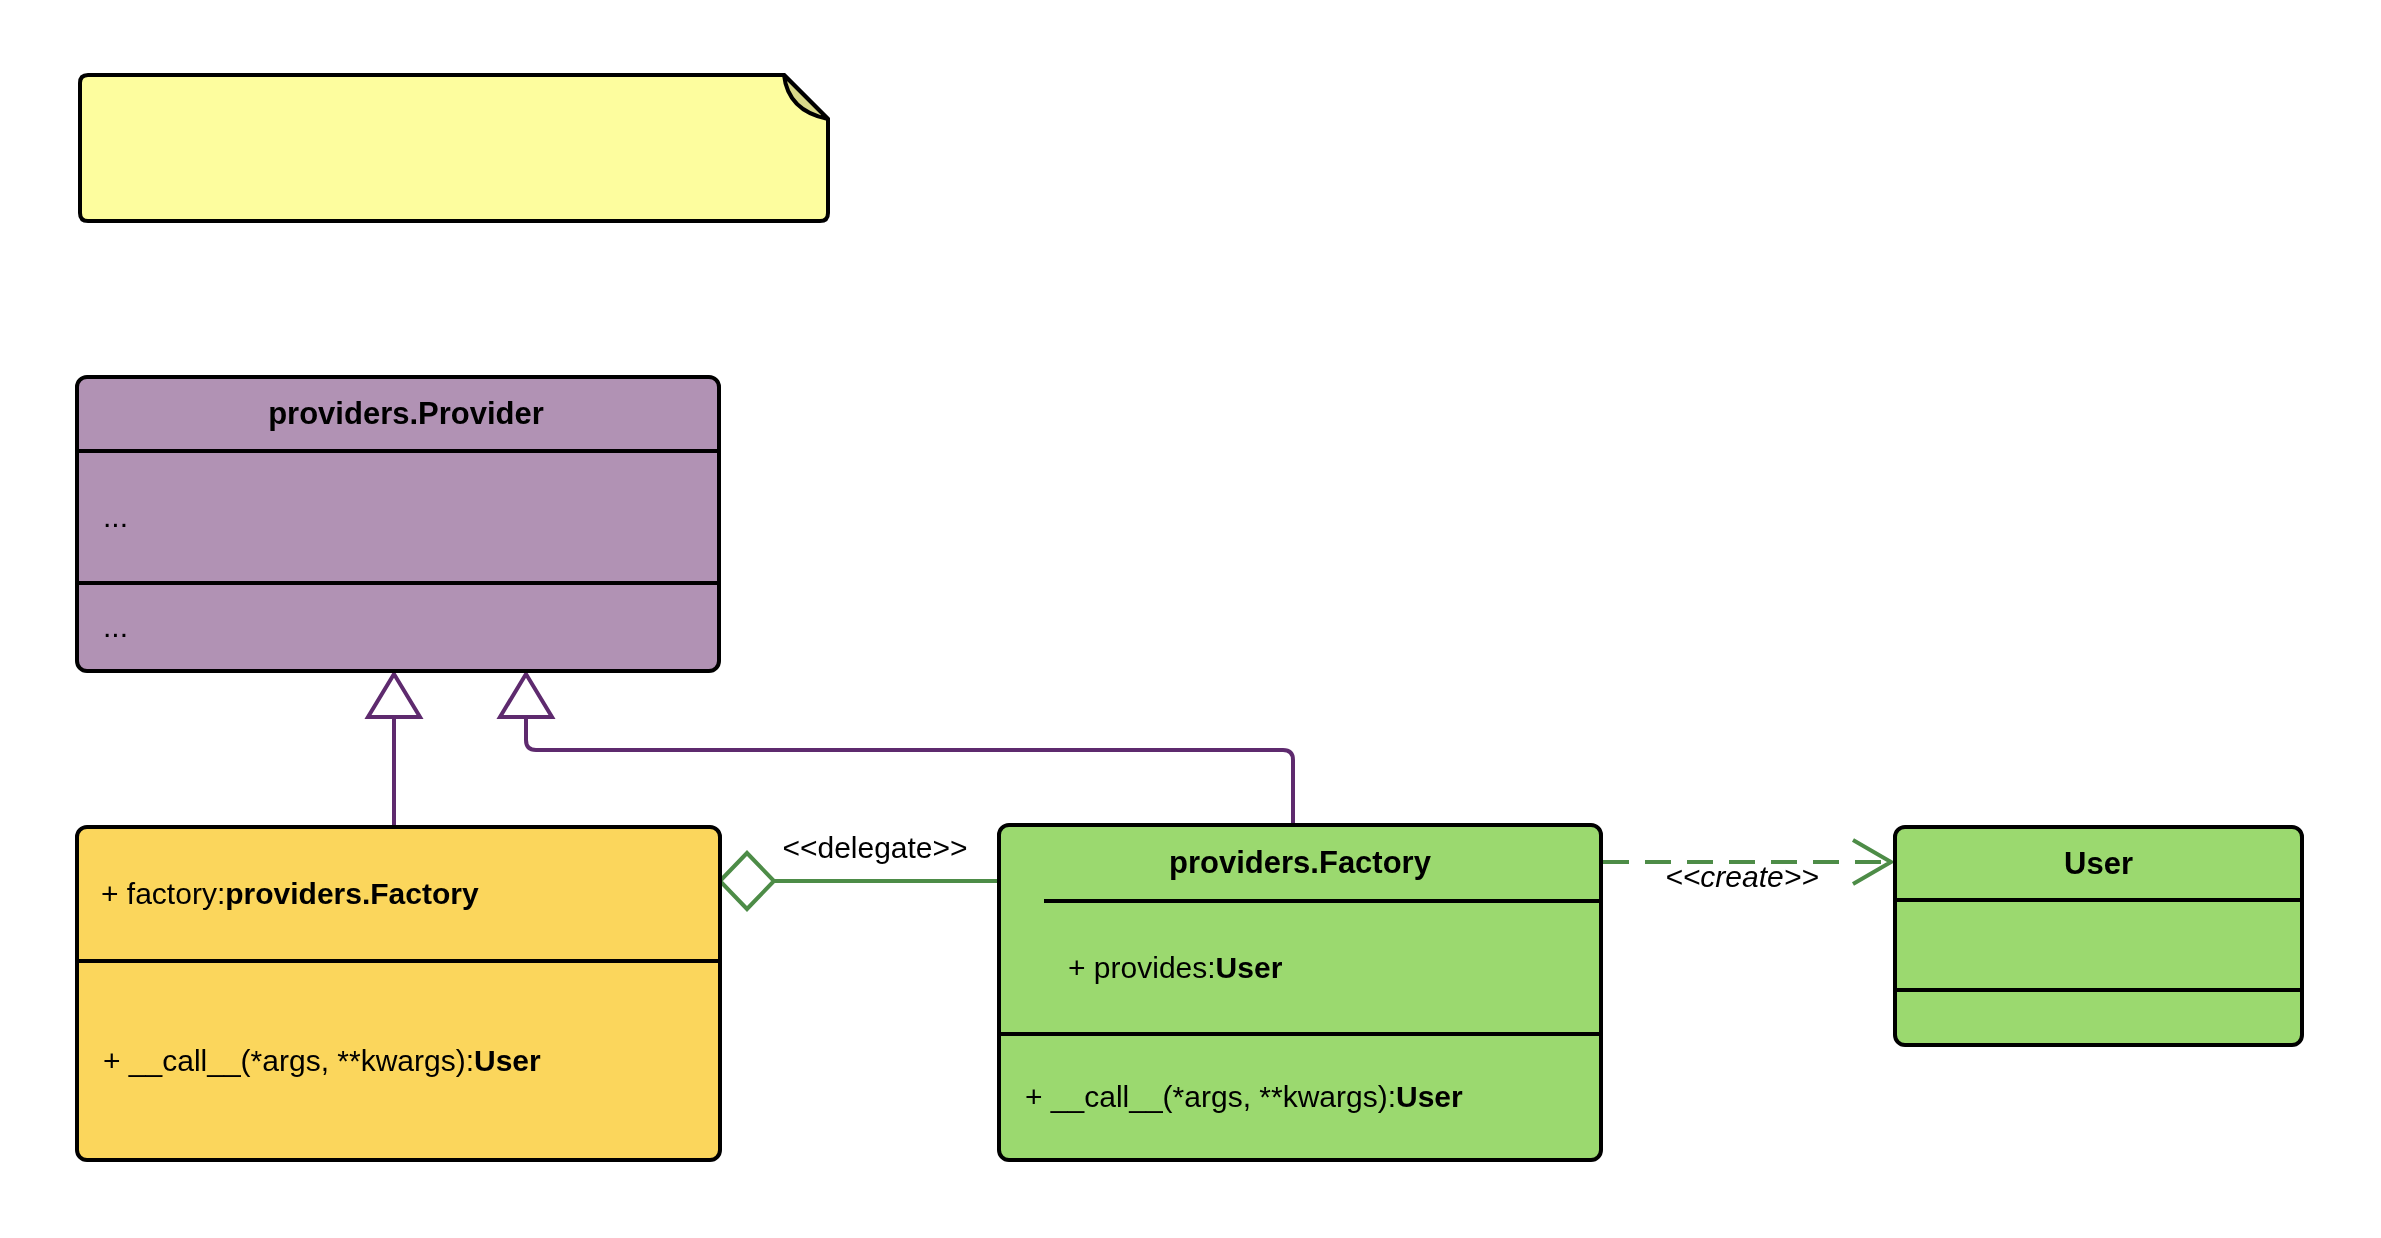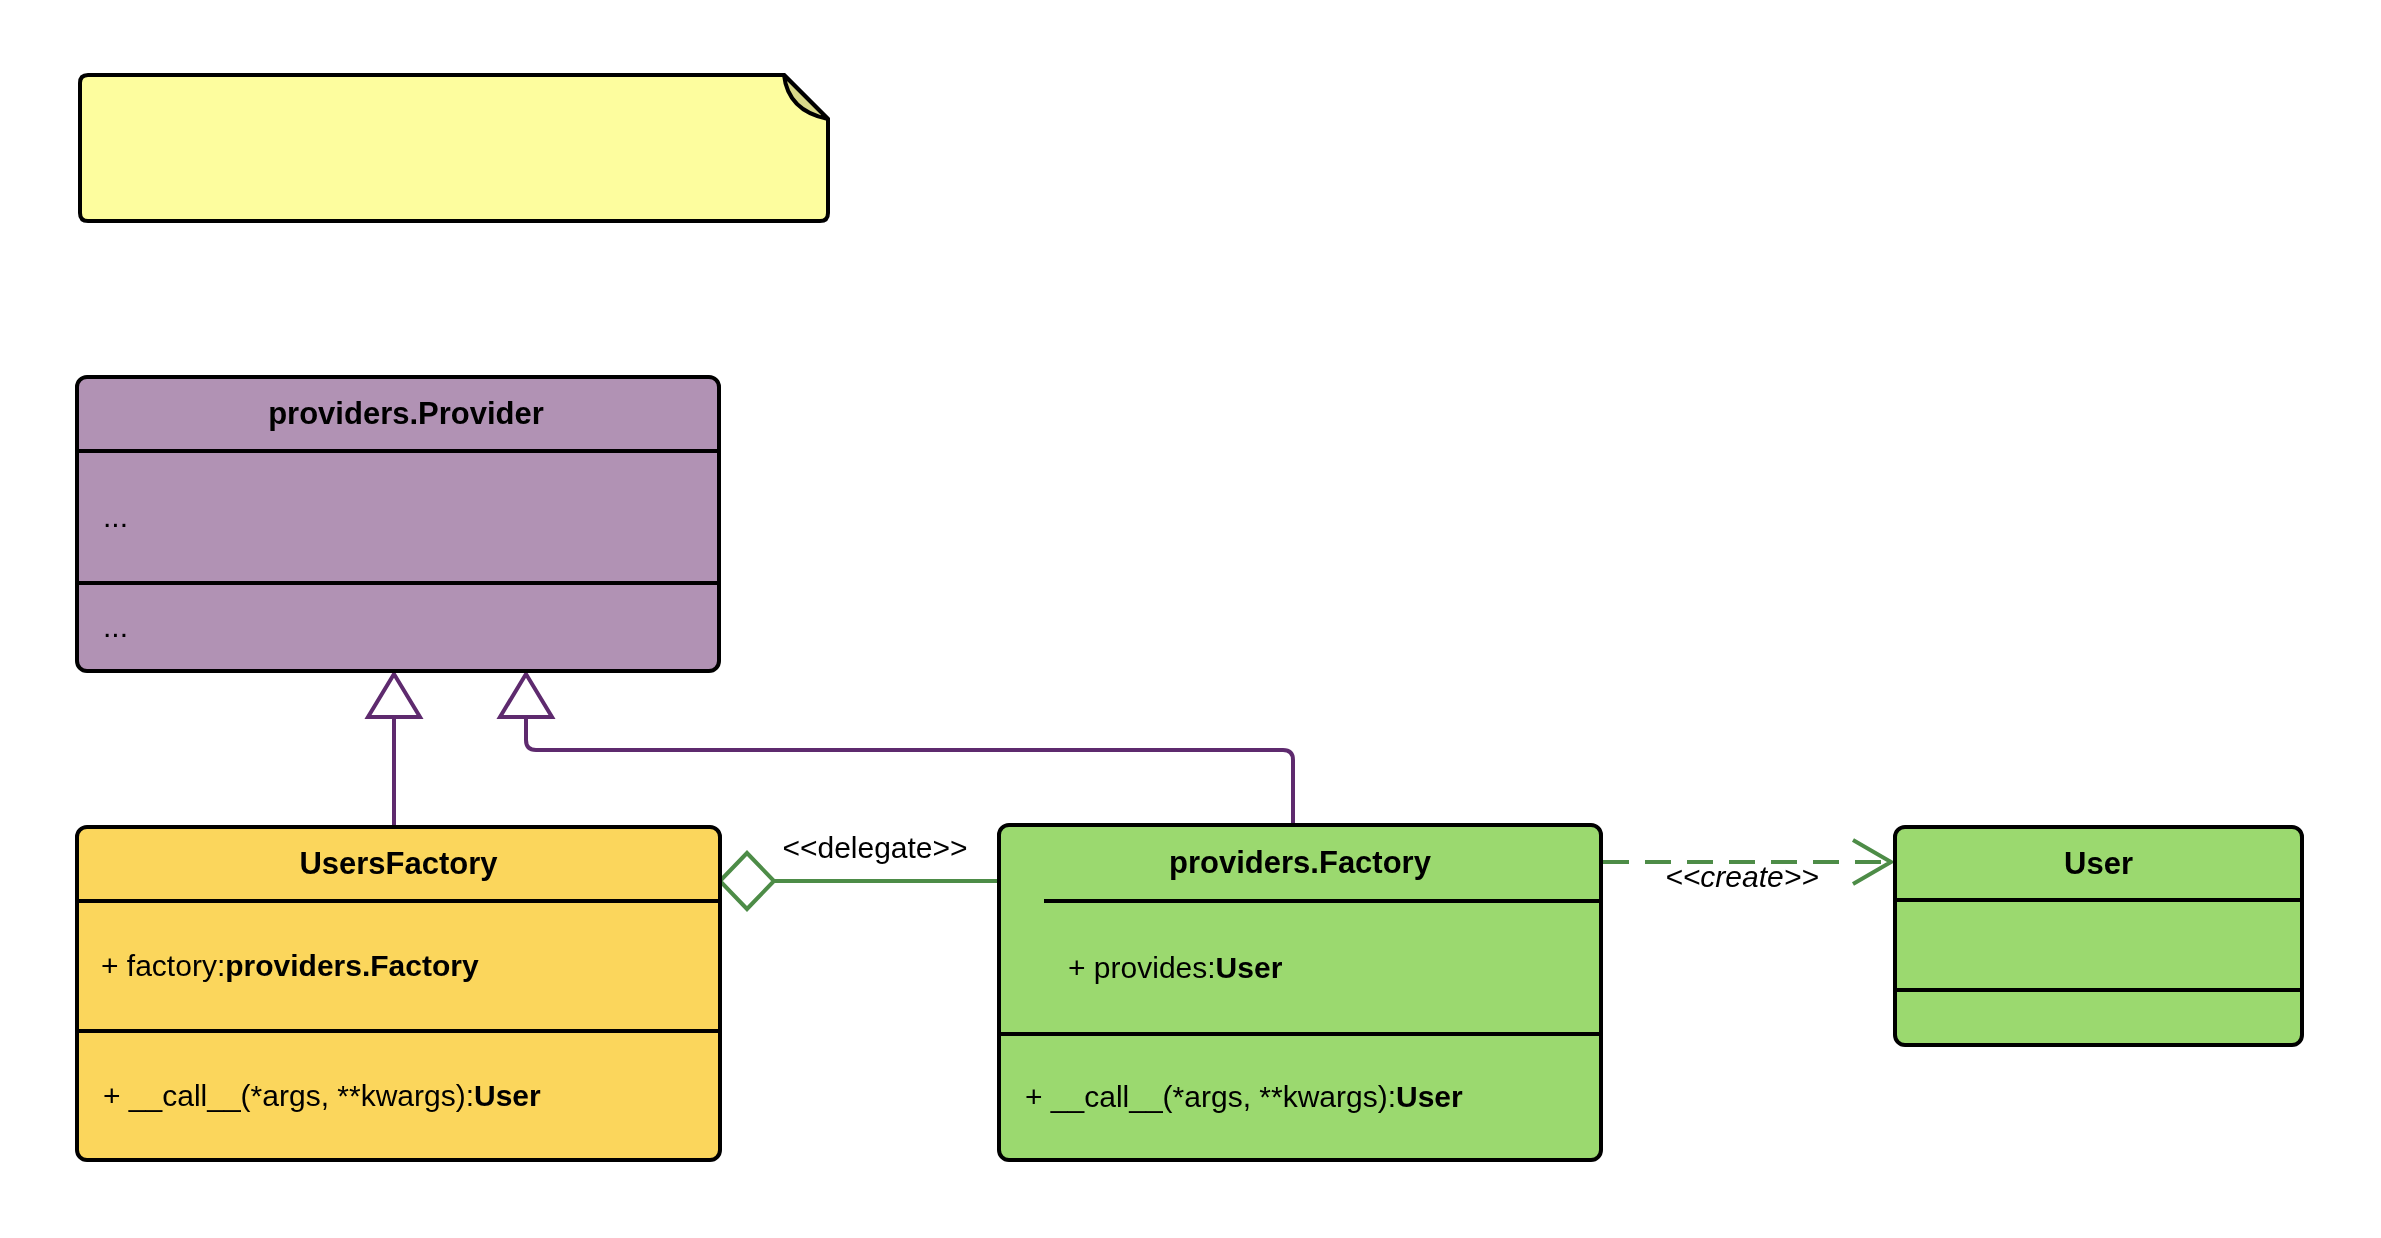--- a/index.html
+++ b/index.html
@@ -114,21 +114,20 @@
     </svg>
   </div>
 
   <div class="uml-class box-provider" style="background-color: rgb(177, 146, 180);">
     <div class="uml-compartment uml-title c1">providers.Provider</div>
     <div class="uml-compartment uml-member c2">...</div>
     <div class="uml-compartment uml-member c3">...</div>
   </div>
 
   <div class="uml-class box-users-factory" style="background-color: rgb(251, 214, 92);">
-    <div class="uml-compartment uml-title c1">UsersFactory</div>
     <div class="uml-compartment uml-member c2">
         <span>+ factory: </span>
         <b>providers.Factory</b>
       </div>
     <div class="uml-compartment uml-member c3">
         <span>+ __call__(*args, **kwargs): </span>
         <b>User</b>
       </div>
   </div>
 

